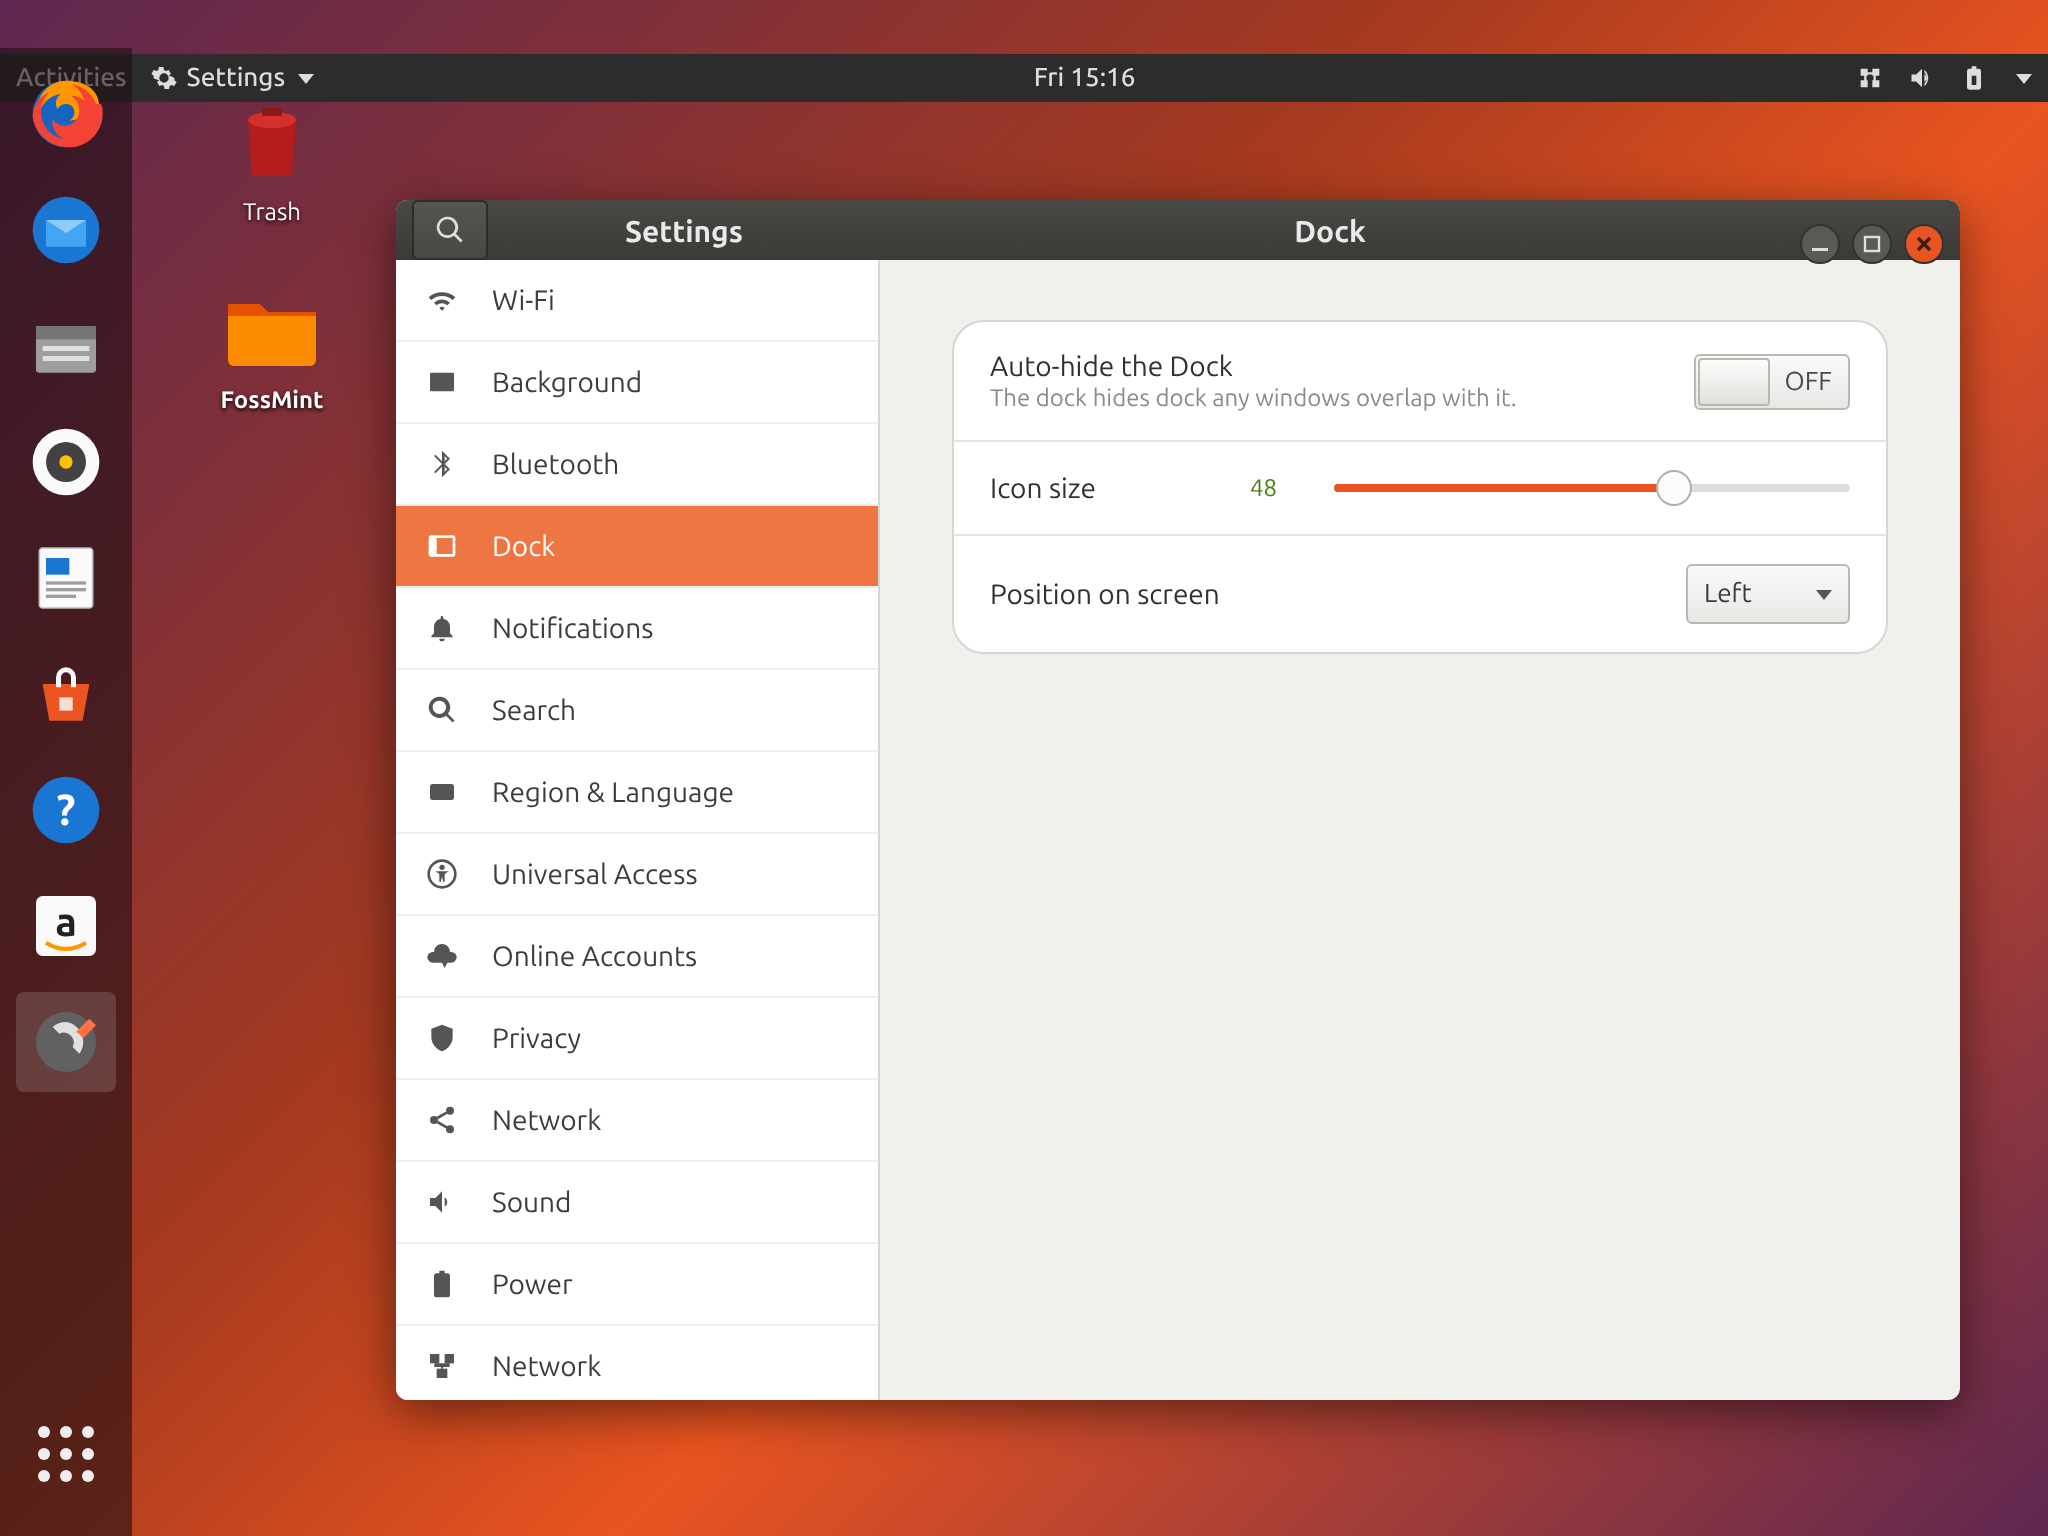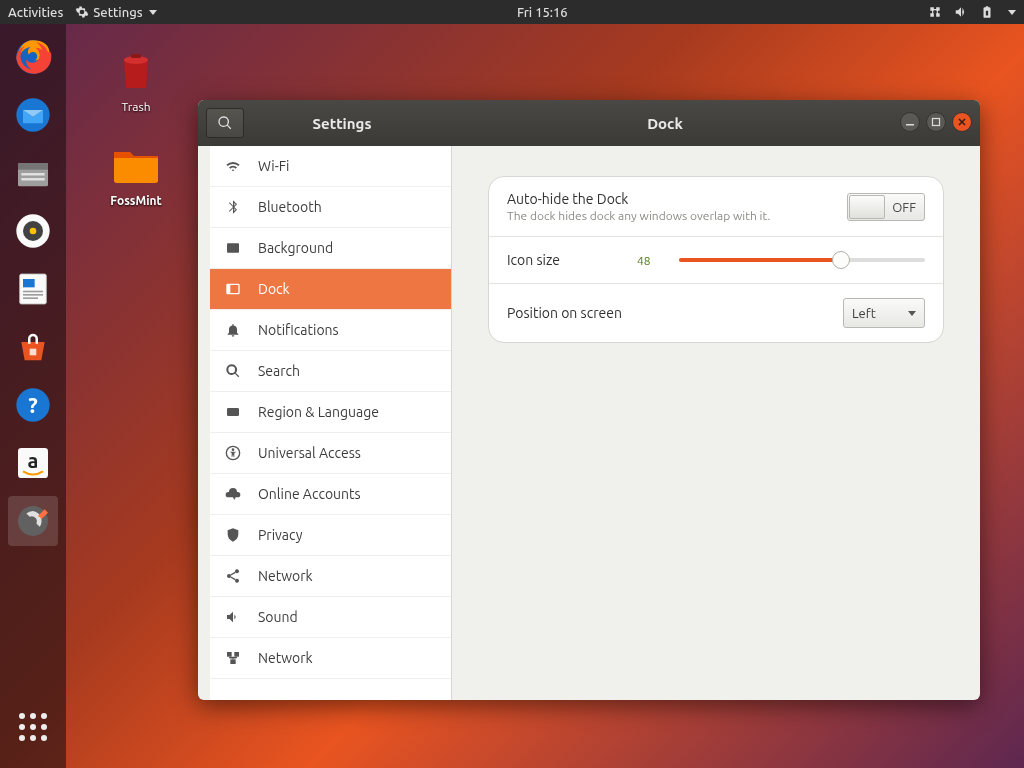--- a/index.html
+++ b/index.html
@@ -1,19 +1,19 @@
 <!DOCTYPE html>
 <html><head>
 <meta charset="utf-8">
 <style>
 * { margin: 0; padding: 0; box-sizing: border-box; font-family: Ubuntu, "Segoe UI", sans-serif; }
 body { width: 1024px; height: 768px; overflow: hidden; background: linear-gradient(135deg, #5e2750 0%, #a63a1f 40%, #e95420 60%, #5e2750 100%); position: relative; }
 
 
-.topbar { height: 24px; background: #2c2c2c; color: #ddd; display: flex; align-items: center; font-size: 13px; font-weight: 500; padding: 0 8px; justify-content: space-between; }
+.topbar { height: 24px; background: #2c2c2c; color: #ddd; display: flex; align-items: center; font-size: 13px; font-weight: 500; padding: 0 8px; justify-content: space-between; margin-top: 27px; }
 .topbar .left, .topbar .right { display: flex; align-items: center; gap: 12px; }
 .topbar .item { display: flex; align-items: center; gap: 4px; }
 .topbar svg, .topbar .tri { fill: #ddd; }
 .tri { width:0;height:0;border-left:4px solid transparent;border-right:4px solid transparent;border-top:5px solid #ddd;display:inline-block;margin-left:2px;}
 
 
 .launcher { position: absolute; left:0; top:24px; bottom:0; width:66px; background: rgba(30,15,20,0.6); display:flex; flex-direction:column; align-items:center; padding-top:8px; gap:8px;}
 .launcher .licon { width:50px; height:50px; display:flex; align-items:center; justify-content:center; border-radius:4px;}
 .launcher .licon svg { width:40px; height:40px; }
 .launcher .apps { margin-top:auto; margin-bottom:16px; }
@@ -30,21 +30,21 @@
 .titlebar { height:46px; background:linear-gradient(#494844,#3b3a37); display:flex; align-items:center; color:#eaeaea; font-size:15px; font-weight:600; position:relative; }
 .titlebar .searchbtn { width:38px; height:30px; margin-left:8px; background:linear-gradient(#56544f,#4a4844); border:1px solid #2d2c29; border-radius:3px; display:flex; align-items:center; justify-content:center; }
 .titlebar .sidetitle { flex:0 0 196px; text-align:center; }
 .titlebar .maintitle { flex:1; text-align:center; padding-right:90px; }
 .winbtns { position:absolute; right:8px; top:12px; display:flex; gap:6px; }
 .winbtns .wb { width:20px; height:20px; border-radius:50%; background:#5a5955; border:1px solid #333; display:flex; align-items:center; justify-content:center; }
 .winbtns .close { background:#e95420; }
 .winbtns svg { width:10px; height:10px; }
 
 .body { flex:1; display:flex; }
-.sidebar { width:242px; background:#fff; border-right:1px solid #d6d6d3; overflow-y:auto;margin-left:12px; }
+.sidebar { width:242px; background:#fff; border-right:1px solid #d6d6d3; overflow-y:auto; }
 .sbitem { height:41px; display:flex; align-items:center; padding-left:14px; gap:16px; font-size:14px; color:#3c3c3c; border-bottom:1px solid #eeeeec; cursor:pointer; }
 .sbitem.selected { background:#ed7642; color:#fff; }
 .sbitem .sbicon { width:18px; display:flex; justify-content:center; }
 .sbitem svg { fill:#555; width:16px; height:16px; }
 .sbitem.selected svg { fill:#fff; }
 
 .content { flex:1; padding:30px 36px; }
 .panel { background:#fff; border:1px solid #d6d6d3; border-radius:16px; }
 .row { padding:14px 18px; border-bottom:1px solid #e4e4e1; display:flex; align-items:center; }
 .row:last-child { border-bottom:none;gap:40px; }
@@ -228,32 +228,32 @@
           <span class="sbicon">
             <svg viewBox="0 0 24 24">
               <path d="M12 20l-2-2a3 3 0 014 0zM6 14a9 9 0 0112 0l-2 2a6 6 0 00-8 0zM2 10a15 15 0 0120 0l-2 2a12 12 0 00-16 0z"></path>
             </svg>
           </span>
           <span>Wi-Fi</span>
         </div>
       <div class="sbitem">
           <span class="sbicon">
             <svg viewBox="0 0 24 24">
+              <rect x="3" y="5" width="18" height="14" rx="1"></rect>
+            </svg>
+          </span>
+          <span>Background</span>
+        </div>
+      <div class="sbitem">
+          <span class="sbicon">
+            <svg viewBox="0 0 24 24">
               <path d="M12 2v8L7 5 6 6l6 6-6 6 1 1 5-5v8l6-6-4-4 4-4zm2 4l2 2-2 2zm0 8l2 2-2 2z"></path>
             </svg>
           </span>
           <span>Bluetooth</span>
-        </div>
-      <div class="sbitem">
-          <span class="sbicon">
-            <svg viewBox="0 0 24 24">
-              <rect x="3" y="5" width="18" height="14" rx="1"></rect>
-            </svg>
-          </span>
-          <span>Background</span>
         </div>
       <div class="sbitem selected">
           <span class="sbicon">
             <svg viewBox="0 0 24 24">
               <rect x="3" y="5" width="18" height="14" rx="1" fill="none" stroke="#fff" stroke-width="2"></rect>
               <rect x="3" y="5" width="5" height="14" fill="#fff"></rect>
             </svg>
           </span>
           <span>Dock</span>
         </div>
@@ -318,20 +318,28 @@
           </span>
           <span>Network</span>
         </div>
       <div class="sbitem">
           <span class="sbicon">
             <svg viewBox="0 0 24 24">
               <path d="M3 9v6h4l5 5V4L7 9zm13 3a4 4 0 00-2-3.5v7A4 4 0 0016 12z"></path>
             </svg>
           </span>
           <span>Sound</span>
+        </div>
+      <div class="sbitem">
+          <span class="sbicon">
+            <svg viewBox="0 0 24 24">
+              <path d="M16 4h-2V2h-4v2H8a2 2 0 00-2 2v14a2 2 0 002 2h8a2 2 0 002-2V6a2 2 0 00-2-2z"></path>
+            </svg>
+          </span>
+          <span>Power</span>
         </div>
       <div class="sbitem">
           <span class="sbicon">
             <svg viewBox="0 0 24 24">
               <rect x="3" y="3" width="7" height="7"></rect>
               <rect x="14" y="3" width="7" height="7"></rect>
               <rect x="8" y="14" width="8" height="7"></rect>
               <path d="M7 10v2h10v-2M12 12v2" stroke="#555" stroke-width="1.5"></path>
             </svg>
           </span>

